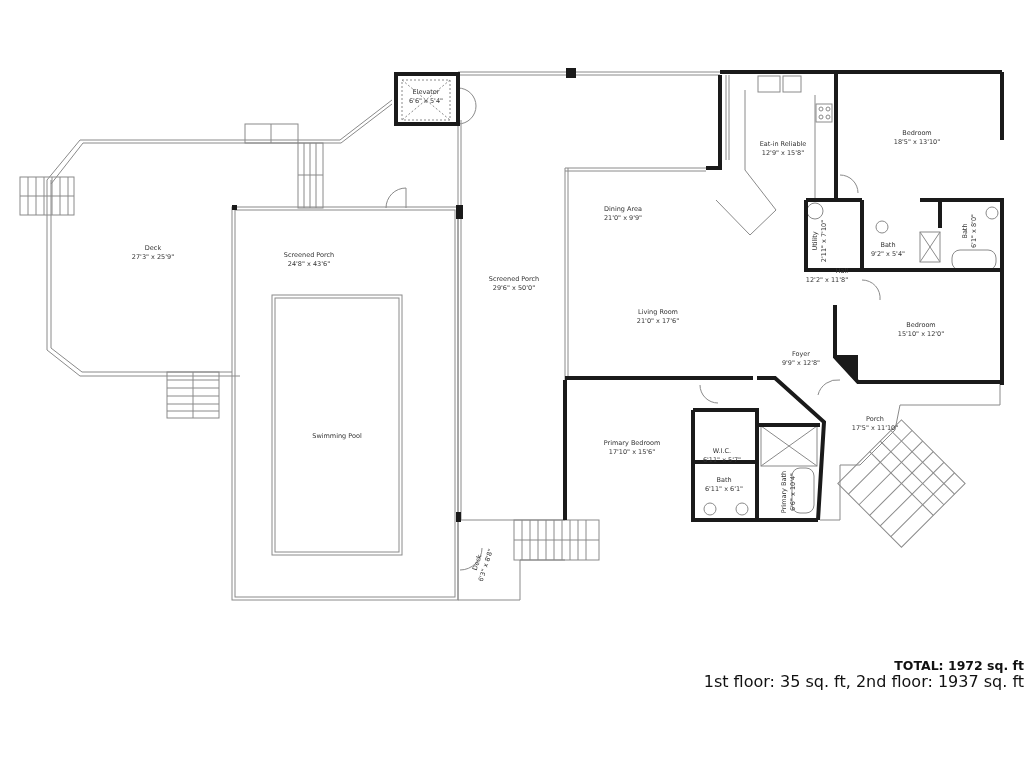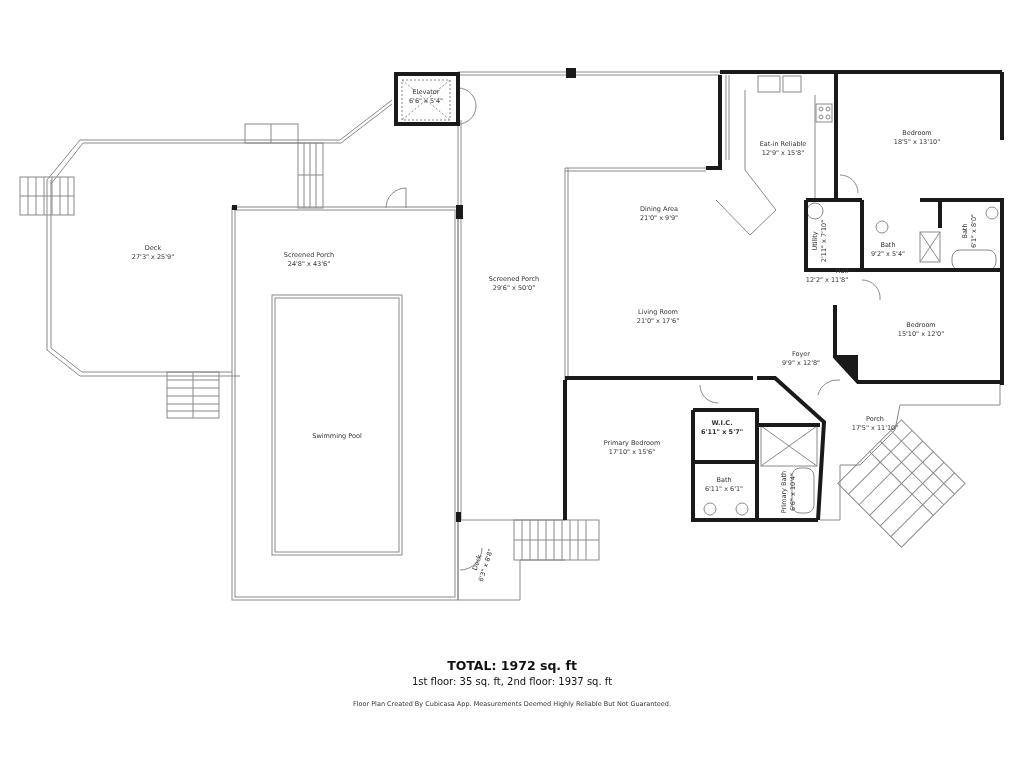--- a/index.html
+++ b/index.html
@@ -2,23 +2,23 @@
 <html><head>
 <meta charset="utf-8">
 <style>
   html, body { margin: 0; padding: 0; background: #ffffff; }
   body { width: 1024px; height: 768px; position: relative; overflow: hidden; font-family: "DejaVu Sans", sans-serif; }
   #plan { position: absolute; left: 0; top: 0; width: 1024px; height: 640px; }
   .room-label { position: absolute; text-align: center; color: #333; font-size: 6.5px; line-height: 9px; white-space: nowrap; transform: translate(-50%, -50%); }
   .room-label .nm, .room-label .dm { display: block; }
   .rot90 { transform: translate(-50%, -50%) rotate(-90deg); }
   .rot75 { transform: translate(-50%, -50%) rotate(-72deg); }
-  #summary { position: absolute; left: 0; top: 658px; width: 1024px; text-align: center; color: #111; }
+  #summary { position: absolute; left: 0; top: 658px; width: 1024px; text-align: right; color: #111; }
   #summary .total { font-family: "DejaVu Sans", sans-serif; font-weight: bold; font-size: 12.5px; line-height: 16px; }
-  #summary .line { font-size: 10px; line-height: 15.5px; }
+  #summary .line { font-size: 16px; line-height: 15.5px; }
   #summary .credit { font-size: 6.5px; margin-top: 10px; color: #333; }
 </style>
 </head>
 <body>
 
 <svg id="plan" viewBox="0 0 1024 640" xmlns="http://www.w3.org/2000/svg">
   <g fill="none" stroke="#8a8a8a" stroke-width="1">
 
     <g>
       <polyline points="47,180 47,350 80,376 240,376"></polyline>
@@ -185,21 +185,21 @@
   <span class="dm">6'6" x 5'4"</span>
 </div>
 <div class="room-label" style="left:783px; top:149px;">
   <span class="nm">Eat-in Reliable</span>
   <span class="dm">12'9" x 15'8"</span>
 </div>
 <div class="room-label" style="left:917px; top:138px;">
   <span class="nm">Bedroom</span>
   <span class="dm">18'5" x 13'10"</span>
 </div>
-<div class="room-label" style="left:659px; top:214px;">
+<div class="room-label" style="left:623px; top:214px;">
   <span class="nm">Dining Area</span>
   <span class="dm">21'0" x 9'9"</span>
 </div>
 <div class="room-label rot90" style="left:820px; top:241px;">
   <span class="nm">Utility</span>
   <span class="dm">2'11" x 7'10"</span>
 </div>
 <div class="room-label" style="left:888px; top:250px;">
   <span class="nm">Bath</span>
   <span class="dm">9'2" x 5'4"</span>
@@ -240,34 +240,33 @@
   <span class="nm">Porch</span>
   <span class="dm">17'5" x 11'10"</span>
 </div>
 <div class="room-label" style="left:337px; top:428px;margin-top:8px;">
   <span class="nm">Swimming Pool</span>
 </div>
 <div class="room-label" style="left:632px; top:448px;">
   <span class="nm">Primary Bedroom</span>
   <span class="dm">17'10" x 15'6"</span>
 </div>
-<div class="room-label" style="left:722px; top:428px;font-weight:bold;">
+<div class="room-label" style="left:722px; top:456px;">
   <span class="nm">W.I.C.</span>
   <span class="dm">6'11" x 5'7"</span>
 </div>
 <div class="room-label" style="left:724px; top:485px;">
   <span class="nm">Bath</span>
   <span class="dm">6'11" x 6'1"</span>
 </div>
 <div class="room-label rot90" style="left:789px; top:492px;">
   <span class="nm">Primary Bath</span>
   <span class="dm">6'6" x 10'4"</span>
 </div>
 <div class="room-label rot75" style="left:482px; top:564px;">
   <span class="nm">Deck</span>
   <span class="dm">6'3" x 8'8"</span>
 </div>
 
 <div id="summary">
   <div class="total">TOTAL: 1972 sq. ft</div>
   <div class="line">1st floor: 35 sq. ft, 2nd floor: 1937 sq. ft</div>
-  <div class="credit">Floor Plan Created By Cubicasa App. Measurements Deemed Highly Reliable But Not Guaranteed.</div>
 </div>
 
 </body></html>

